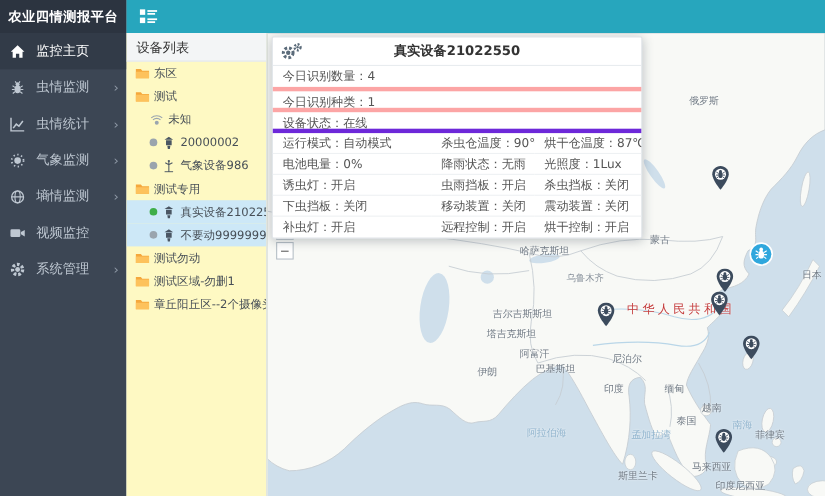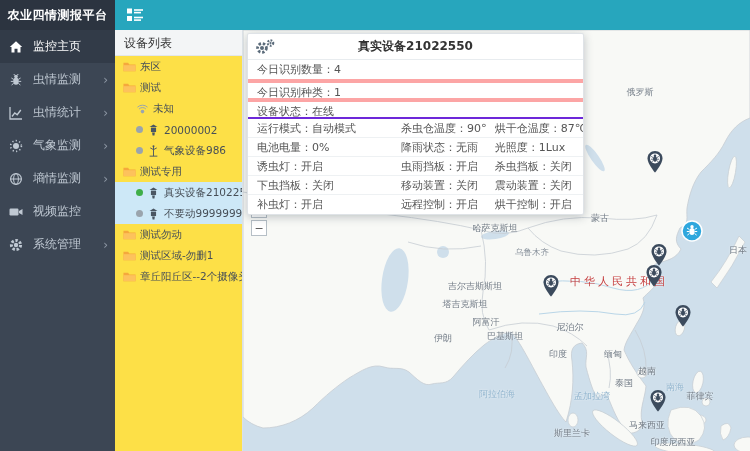--- a/index.html
+++ b/index.html
@@ -17,21 +17,21 @@
   .chev{position:absolute;right:7px;font-size:12px;color:#8e98a5;line-height:1}
 
   
   .main{flex:1;display:flex;flex-direction:column;min-width:0}
   .topbar{height:30px;background:#27a6bd;display:flex;align-items:center;padding:0 12px;flex-shrink:0}
   .toggle{width:16px;height:14px;display:inline-flex;cursor:pointer}
   .toggle svg{width:100%;height:100%}
   .content{flex:1;display:flex;position:relative;min-height:0}
 
   
-  .device-panel{width:128px;flex-shrink:0;background:#fde047;border-right:1px solid #dbe1e6;z-index:15;overflow:hidden}
+  .device-panel{width:128px;flex-shrink:0;background:#fef9c3;border-right:1px solid #dbe1e6;z-index:15;overflow:hidden}
   .panel-title{height:26px;line-height:26px;padding-left:9px;background:#f3f5f6;border-bottom:1px solid #e3e7ea;color:#333;font-size:12px}
   .tree-item{height:21px;display:flex;align-items:center;gap:4px;padding-left:8px;font-size:10.5px;color:#474f57;white-space:nowrap;cursor:pointer;overflow:hidden}
   .tree-item.indent{padding-left:21px}
   .tree-item.selected{background:#cde8f7}
   .tree-item .icon{width:13px;height:12px;display:inline-flex;flex-shrink:0}
   .tree-item .icon svg{width:100%;height:100%}
   .dot{width:7px;height:7px;border-radius:50%;flex-shrink:0}
   .dot.green{background:#3fae49}
   .dot.gray{background:#9aa4ad}
 
@@ -47,21 +47,21 @@
   .zoom-ctrl{position:absolute;left:8px;top:172px;z-index:6;display:flex;flex-direction:column;gap:2px}
   .zoom-btn{width:16px;height:16px;background:#fff;border:1px solid #b6bfc6;color:#555;font-size:11px;line-height:1;cursor:pointer;padding:0;font-family:inherit}
 
   
   .popup{position:absolute;left:4px;top:3px;width:337px;background:#fff;border:1px solid #dfe3e7;border-radius:2px;box-shadow:0 2px 10px rgba(40,55,70,.28);z-index:20}
   .popup-head{position:relative;height:26px;display:flex;align-items:center;justify-content:center;border-bottom:1px solid #e8ecef}
   .popup-title{font-weight:bold;color:#333;font-size:12px}
   .gear-btn{position:absolute;left:7px;top:4px;width:20px;height:17px;cursor:pointer}
   .sum-row{padding:3px 9px;font-size:11px;color:#555;height:19px;line-height:13px}
   .sum-row + .sum-row{border-top:4px solid #fca5a5}
-  .popup-grid{display:grid;grid-template-columns:43% 28% 29%;border-top:2px solid #6d28d9}
+  .popup-grid{display:grid;grid-template-columns:43% 28% 29%;border-top:4px solid #6d28d9}
   .popup-grid .cell{padding:3px 0 3px 9px;font-size:11px;color:#555;white-space:nowrap;overflow:hidden;border-bottom:1px solid #eef1f3;height:19px;line-height:13px}
   .popup-grid .cell:nth-child(n+13){border-bottom:none}
 </style>
 </head>
 <body>
 
 <div class="app">
 
   <aside class="sidebar">
     <div class="logo">农业四情测报平台</div>
@@ -321,21 +321,21 @@
             <span class="map-label region" style="left: 200px; top: 308px;">伊朗</span>
             <span class="map-label region" style="left: 262px; top: 306px;">巴基斯坦</span>
             <span class="map-label region" style="left: 327px; top: 297px;">尼泊尔</span>
             <span class="map-label region" style="left: 315px; top: 324px;">印度</span>
             <span class="map-label region" style="left: 370px; top: 324px;">缅甸</span>
             <span class="map-label region" style="left: 381px; top: 353px;">泰国</span>
             <span class="map-label region" style="left: 404px; top: 341px;">越南</span>
             <span class="map-label region" style="left: 457px; top: 366px;">菲律宾</span>
             <span class="map-label region" style="left: 404px; top: 395px;">马来西亚</span>
             <span class="map-label region" style="left: 430px; top: 412px;">印度尼西亚</span>
-            <span class="map-label region" style="left: 329px; top: 403px;">斯里兰卡</span>
+            <span class="map-label region" style="left: 337px; top: 403px;">斯里兰卡</span>
             <span class="map-label region" style="left: 495px; top: 220px;">日本</span>
             <span class="map-label city" style="left: 289px; top: 223px;">乌鲁木齐</span>
             <span class="map-label sea" style="left: 254px; top: 364px;">阿拉伯海</span>
             <span class="map-label sea" style="left: 349px; top: 366px;">孟加拉湾</span>
             <span class="map-label sea" style="left: 432px; top: 357px;">南海</span>
             <span class="map-label highlight" style="left: 376px; top: 251px;">中华人民共和国</span>
           </div>
         <div id="map-markers">
             <div class="marker" style="left: 412px; top: 143px;"><svg viewBox="0 0 16 22" width="16" height="22">
                 <path d="M8 0C3.6 0 .5 3.3.5 7.4.5 12.6 8 21.5 8 21.5S15.5 12.6 15.5 7.4C15.5 3.3 12.4 0 8 0Z" fill="#3c4b5d"></path>

